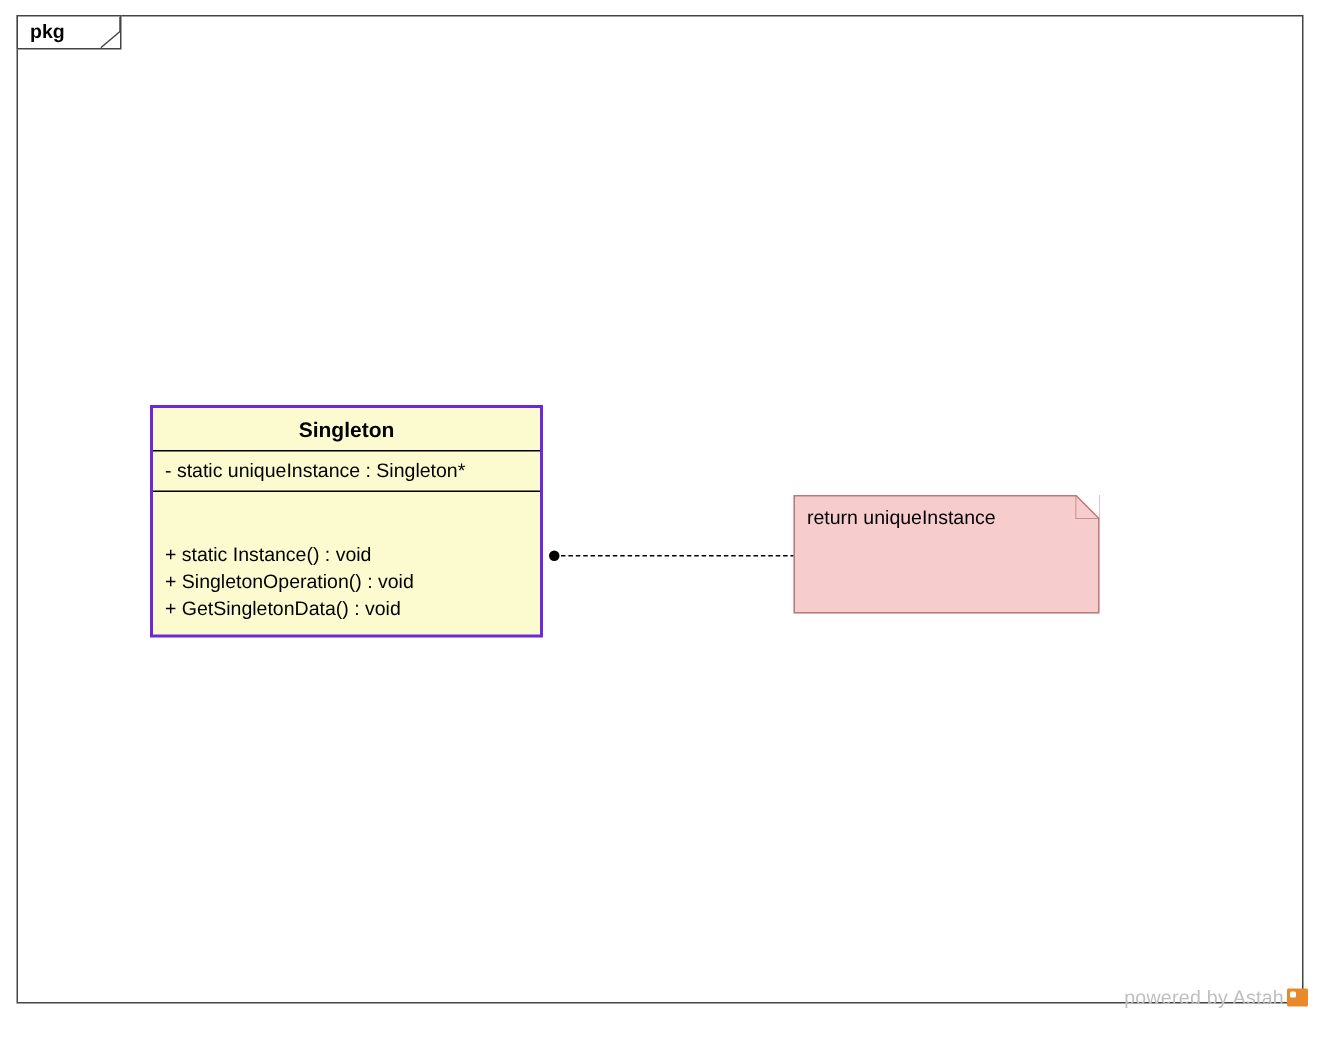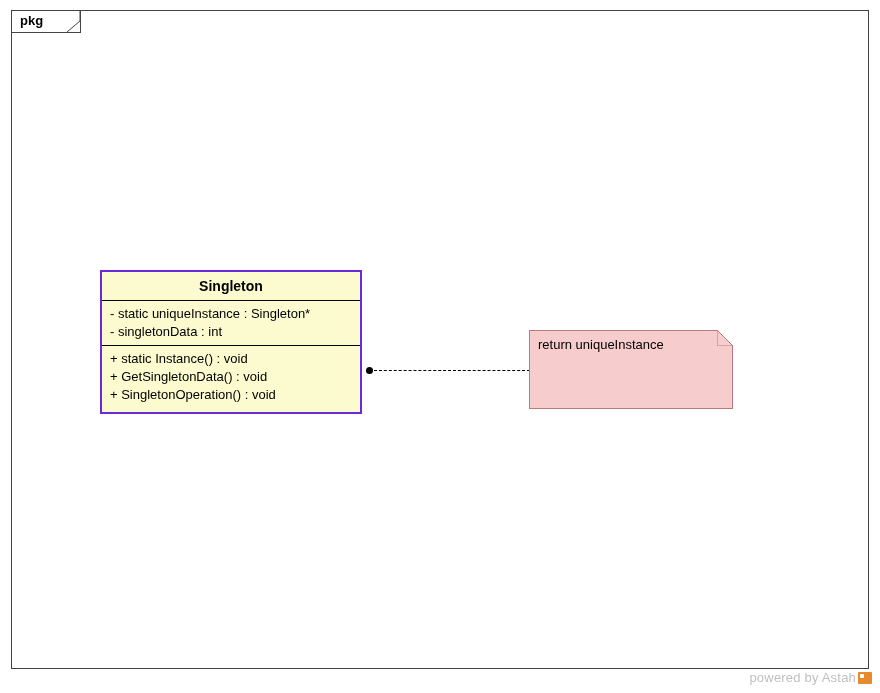--- a/index.html
+++ b/index.html
@@ -70,20 +70,21 @@
     border-bottom: 1px solid #000;
     font-size: 14px;
   }
   .class-section {
     padding: 4px 20px 4px 8px;
     border-bottom: 1px solid #000;
   }
   .class-section:last-child {
     border-bottom: none;
     padding-bottom: 8px;
+    margin-top: 29px;
   }
   .class-row {
     line-height: 18px;
     white-space: nowrap;
   }
   
   .note {
     position: absolute;
     left: 529px;
     top: 330px;
@@ -126,21 +127,21 @@
     top: 1px;
     width: 7px;
     height: 7px;
     background: #000;
     border-radius: 50%;
   }
   
   .credit {
     position: absolute;
     right: 8px;
-    bottom: 8px;
+    bottom: 21px;
     font-size: 13px;
     color: #bfbfbf;
     letter-spacing: 0.2px;
   }
   .credit .brand-logo {
     display: inline-block;
     width: 14px;
     height: 12px;
     background: #e88a2b;
     vertical-align: -2px;
@@ -168,26 +169,25 @@
         <polyline points="0,21 13,10 13,0" fill="#fff" stroke="#444" stroke-width="1"></polyline>
       </svg>
     </div>
   </div>
 </div>
 
 <div class="class-box">
   <div class="class-name">Singleton</div>
   <div class="class-section">
     <div class="class-row">- static uniqueInstance : Singleton*</div>
-    <div class="class-row">- singletonData : int</div>
   </div>
   <div class="class-section">
     <div class="class-row">+ static Instance() : void</div>
+    <div class="class-row">+ SingletonOperation() : void</div>
     <div class="class-row">+ GetSingletonData() : void</div>
-    <div class="class-row">+ SingletonOperation() : void</div>
   </div>
 </div>
 
 <div class="connector">
   <div class="conn-dot"></div>
   <div class="dashline"></div>
 </div>
 
 <div class="note">
   <svg class="note-fold" viewBox="0 0 16 16">

